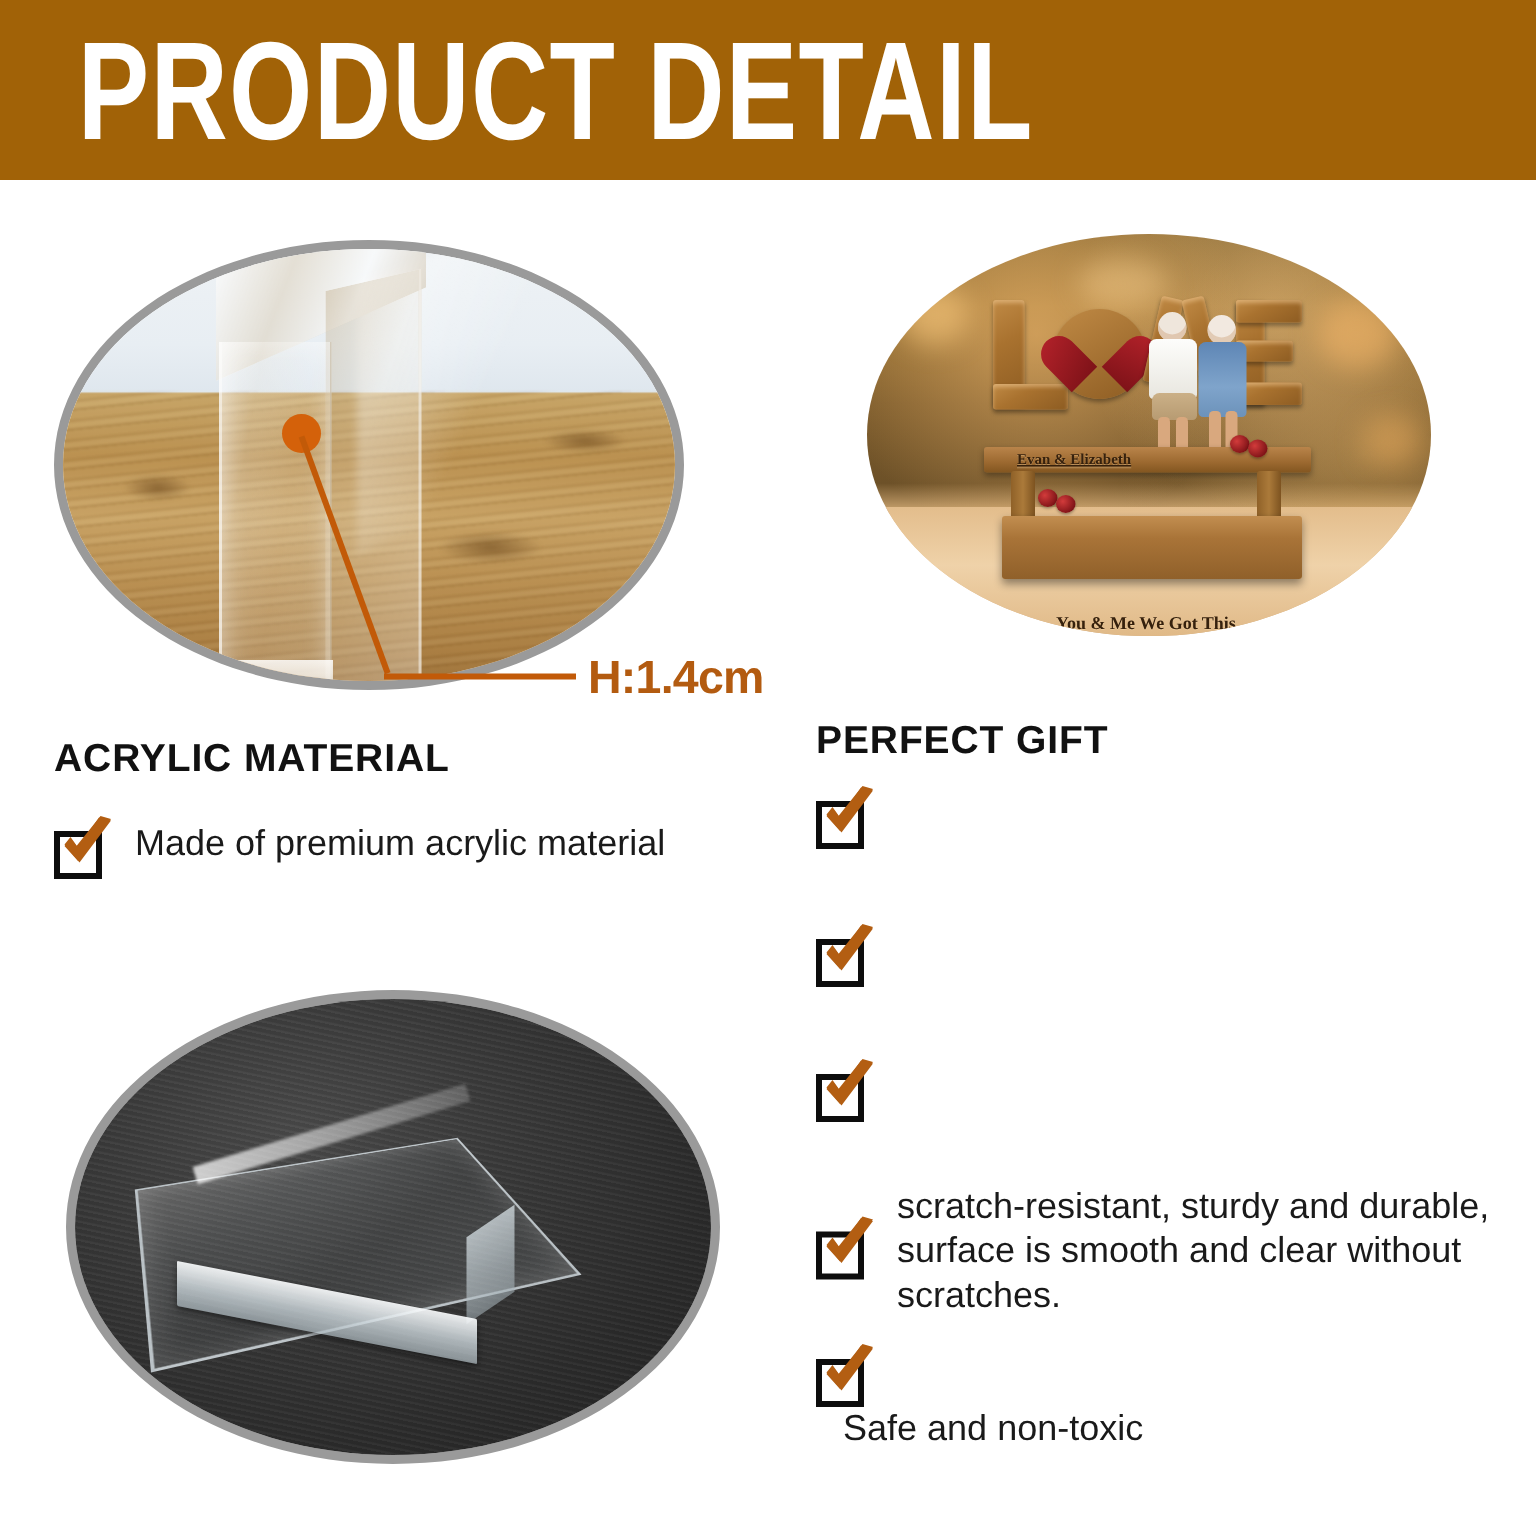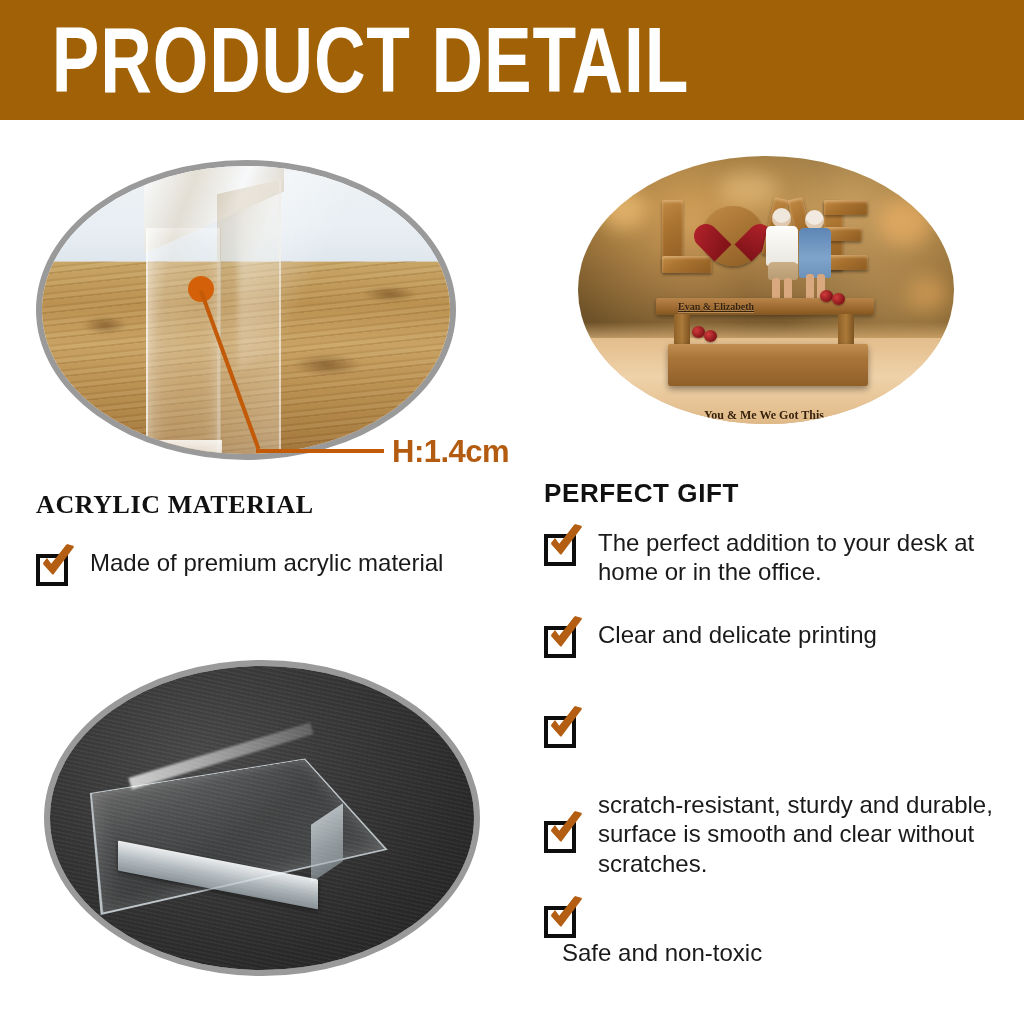--- a/index.html
+++ b/index.html
@@ -500,21 +500,21 @@
     <div class="rose" style="left:36px;  top:132px;"></div>
     <div class="rose" style="left:48px;  top:136px;"></div>
     <div class="rose" style="left:164px; top:96px;"></div>
     <div class="rose" style="left:176px; top:99px;"></div>
 
     <div class="base-block" style="left:12px; top:150px; width:200px; height:42px;"></div>
     <div class="engrave" style="left:48px; top:166px; font-size:12px;margin-top:48px;">You &amp; Me We Got This</div>
   </div>
 </div>
 
-<div class="section-heading" style="left:36px; top:490px;font-family:Liberation Serif, serif;">ACRYLIC MATERIAL</div>
+<div class="section-heading" style="left:36px; top:490px;">ACRYLIC MATERIAL</div>
 
 <div class="feature-item" style="left:36px; top:548px; width:480px;">
   <span class="checkbox-icon">
     <span class="box"></span>
     <svg class="tick" viewBox="0 0 40 40">
       <path d="M5,20 L14,30 L36,2 L29,0 L13,20 L9,15 Z" fill="#B35E12"></path>
       <path d="M5,19 L15,31 L36,3 L28,1 L14,21 L9,14 Z" fill="#B35E12"></path>
     </svg>
   </span>
   <span class="feature-text">Made of premium acrylic material</span>
@@ -535,32 +535,30 @@
 <div class="section-heading" style="left:544px; top:478px;">PERFECT GIFT</div>
 
 <div class="feature-item" style="left:544px; top:528px; width:450px;">
   <span class="checkbox-icon">
     <span class="box"></span>
     <svg class="tick" viewBox="0 0 40 40">
       <path d="M5,20 L14,30 L36,2 L29,0 L13,20 L9,15 Z" fill="#B35E12"></path>
       <path d="M5,19 L15,31 L36,3 L28,1 L14,21 L9,14 Z" fill="#B35E12"></path>
     </svg>
   </span>
-  <span class="feature-text">The perfect addition to your desk at home or in the office.</span>
 </div>
 
 <div class="feature-item" style="left:544px; top:620px; width:450px;">
   <span class="checkbox-icon">
     <span class="box"></span>
     <svg class="tick" viewBox="0 0 40 40">
       <path d="M5,20 L14,30 L36,2 L29,0 L13,20 L9,15 Z" fill="#B35E12"></path>
       <path d="M5,19 L15,31 L36,3 L28,1 L14,21 L9,14 Z" fill="#B35E12"></path>
     </svg>
   </span>
-  <span class="feature-text">Clear and delicate printing</span>
 </div>
 
 <div class="feature-item" style="left:544px; top:710px; width:450px;">
   <span class="checkbox-icon">
     <span class="box"></span>
     <svg class="tick" viewBox="0 0 40 40">
       <path d="M5,20 L14,30 L36,2 L29,0 L13,20 L9,15 Z" fill="#B35E12"></path>
       <path d="M5,19 L15,31 L36,3 L28,1 L14,21 L9,14 Z" fill="#B35E12"></path>
     </svg>
   </span>

